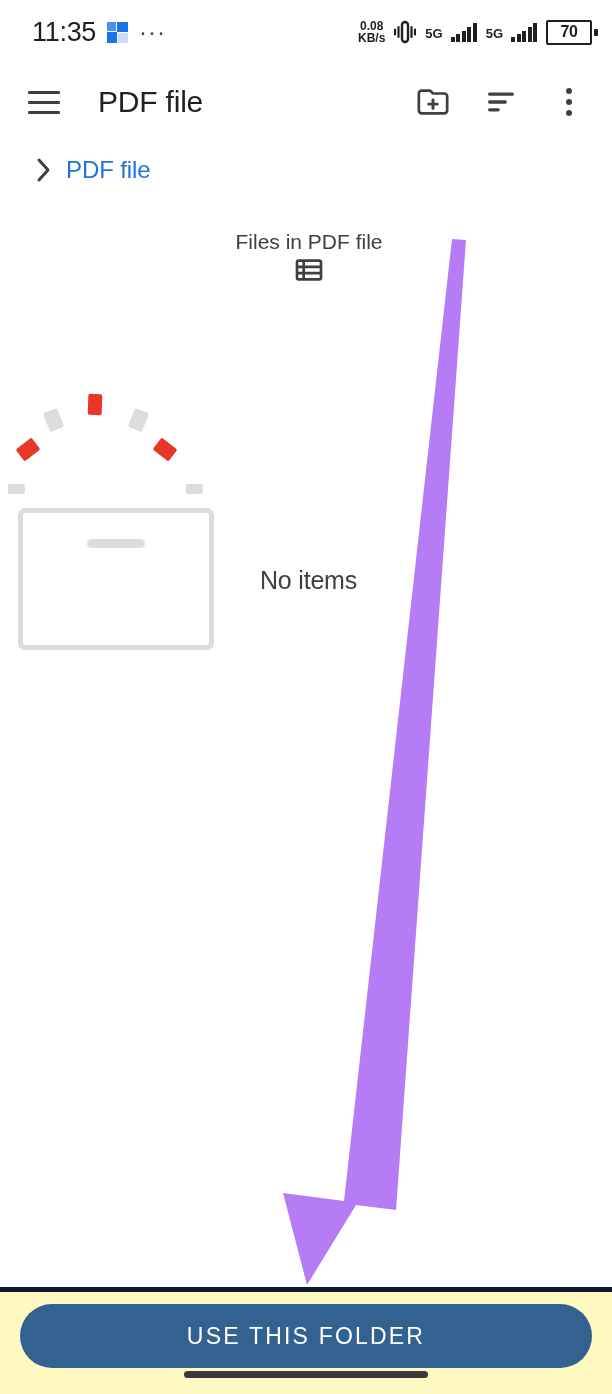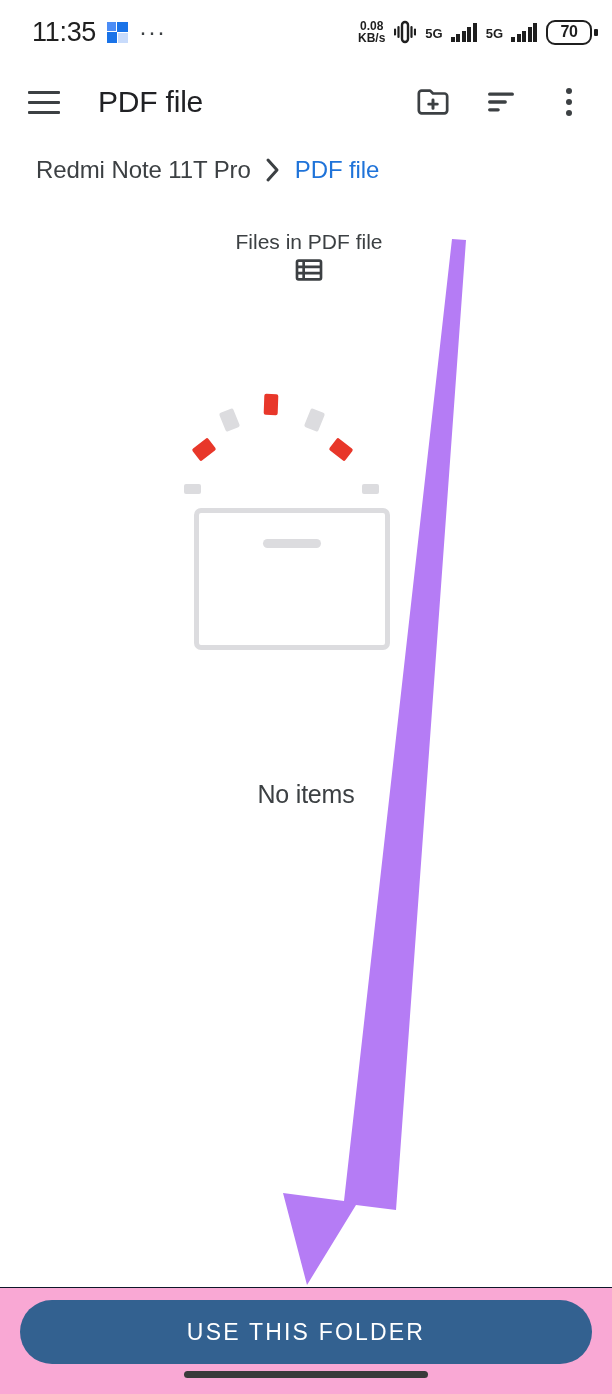--- a/index.html
+++ b/index.html
@@ -37,21 +37,21 @@
   .sig .g5{ font-size:13px; font-weight:700; color:#1f1f1f; line-height:11px; margin-bottom:3px; }
   .bars{ display:flex; align-items:flex-end; gap:1.5px; height:19px; }
   .bars i{ display:block; width:4px; background:#1f1f1f; }
   .bars i:nth-child(1){ height:5px; }
   .bars i:nth-child(2){ height:8px; }
   .bars i:nth-child(3){ height:11px; }
   .bars i:nth-child(4){ height:15px; }
   .bars i:nth-child(5){ height:19px; }
   .batt{ display:flex; align-items:center; gap:2px; }
   .batt-body{
-    width:46px; height:25px; border:2.5px solid #1f1f1f; border-radius:9px;
+    width:46px; height:25px; border:2.5px solid #1f1f1f; border-radius:2px;
     display:flex; align-items:center; justify-content:center;
     font-size:16px; font-weight:600; color:#1f1f1f; letter-spacing:-0.5px;
   }
   .batt-tip{ width:4px; height:7px; background:#1f1f1f; border-radius:1px; }
 
   
   .appbar{
     position:absolute; top:64px; left:0; width:612px; height:76px;
     display:flex; align-items:center;
   }
@@ -79,41 +79,41 @@
     display:flex; align-items:center; justify-content:space-between;
     padding:0 30px 0 36px;
     flex-direction:column;
   }
   .section-label{ font-size:21px; color:#3c4043; }
   .viewtoggle{ width:44px; height:44px; display:flex; align-items:center; justify-content:center; cursor:pointer; }
 
   
   .empty{
     position:absolute; top:380px; left:0; width:612px;
-    display:flex; flex-direction:column; align-items:center;
+    display:flex; align-items:center;
   }
   .illus{ position:relative; width:260px; height:285px; }
   .conf{ position:absolute; border-radius:2px; }
   .box{
     position:absolute; left:18px; top:128px; width:196px; height:142px;
     border:5px solid #dcdcdf; border-radius:7px; background:#fff;
   }
   .box-handle{
     position:absolute; left:50%; top:26px; transform:translateX(-50%);
     width:58px; height:9px; border-radius:5px; background:#dcdcdf;
   }
   .empty-text{ margin-top:115px; font-size:25px; color:#3c4043; letter-spacing:-0.2px; }
 
   
   .arrow{ position:absolute; left:0; top:0; width:612px; height:1394px; pointer-events:none; }
 
   
   .bottom{
     position:absolute; left:0; bottom:0; width:612px; height:107px;
-    background:#f9a8d4; border-top:1px solid #0f172a;
+    background:#fef9c3; border-top:5px solid #0f172a;
   }
   .use-btn{
     position:absolute; left:20px; top:12px; width:572px; height:64px;
     background:#336190; border:none; border-radius:34px; color:#fff;
     font-family:"Liberation Sans", sans-serif;
     font-size:23px; font-weight:500; letter-spacing:2.2px; cursor:pointer;
   }
   .gesture{
     position:absolute; left:50%; transform:translateX(-50%); bottom:16px;
     width:244px; height:7px; border-radius:4px; background:#3a3a3a;
@@ -203,21 +203,20 @@
       <span class="dots3">
           <i></i>
           <i></i>
           <i></i>
         </span>
     </div>
   </div>
 </div>
 
 <div class="crumb">
-  <span class="crumb-item">Redmi Note 11T Pro</span>
   <span class="crumb-sep">
     <svg width="16" height="26" viewBox="0 0 16 26">
       <path d="M3 3 L12 13 L3 23" fill="none" stroke="#3c4043" stroke-width="3" stroke-linecap="round" stroke-linejoin="round"></path>
     </svg>
   </span>
   <span class="crumb-item active">PDF file</span>
 </div>
 
 <div class="section">
   <span class="section-label">Files in PDF file</span>

